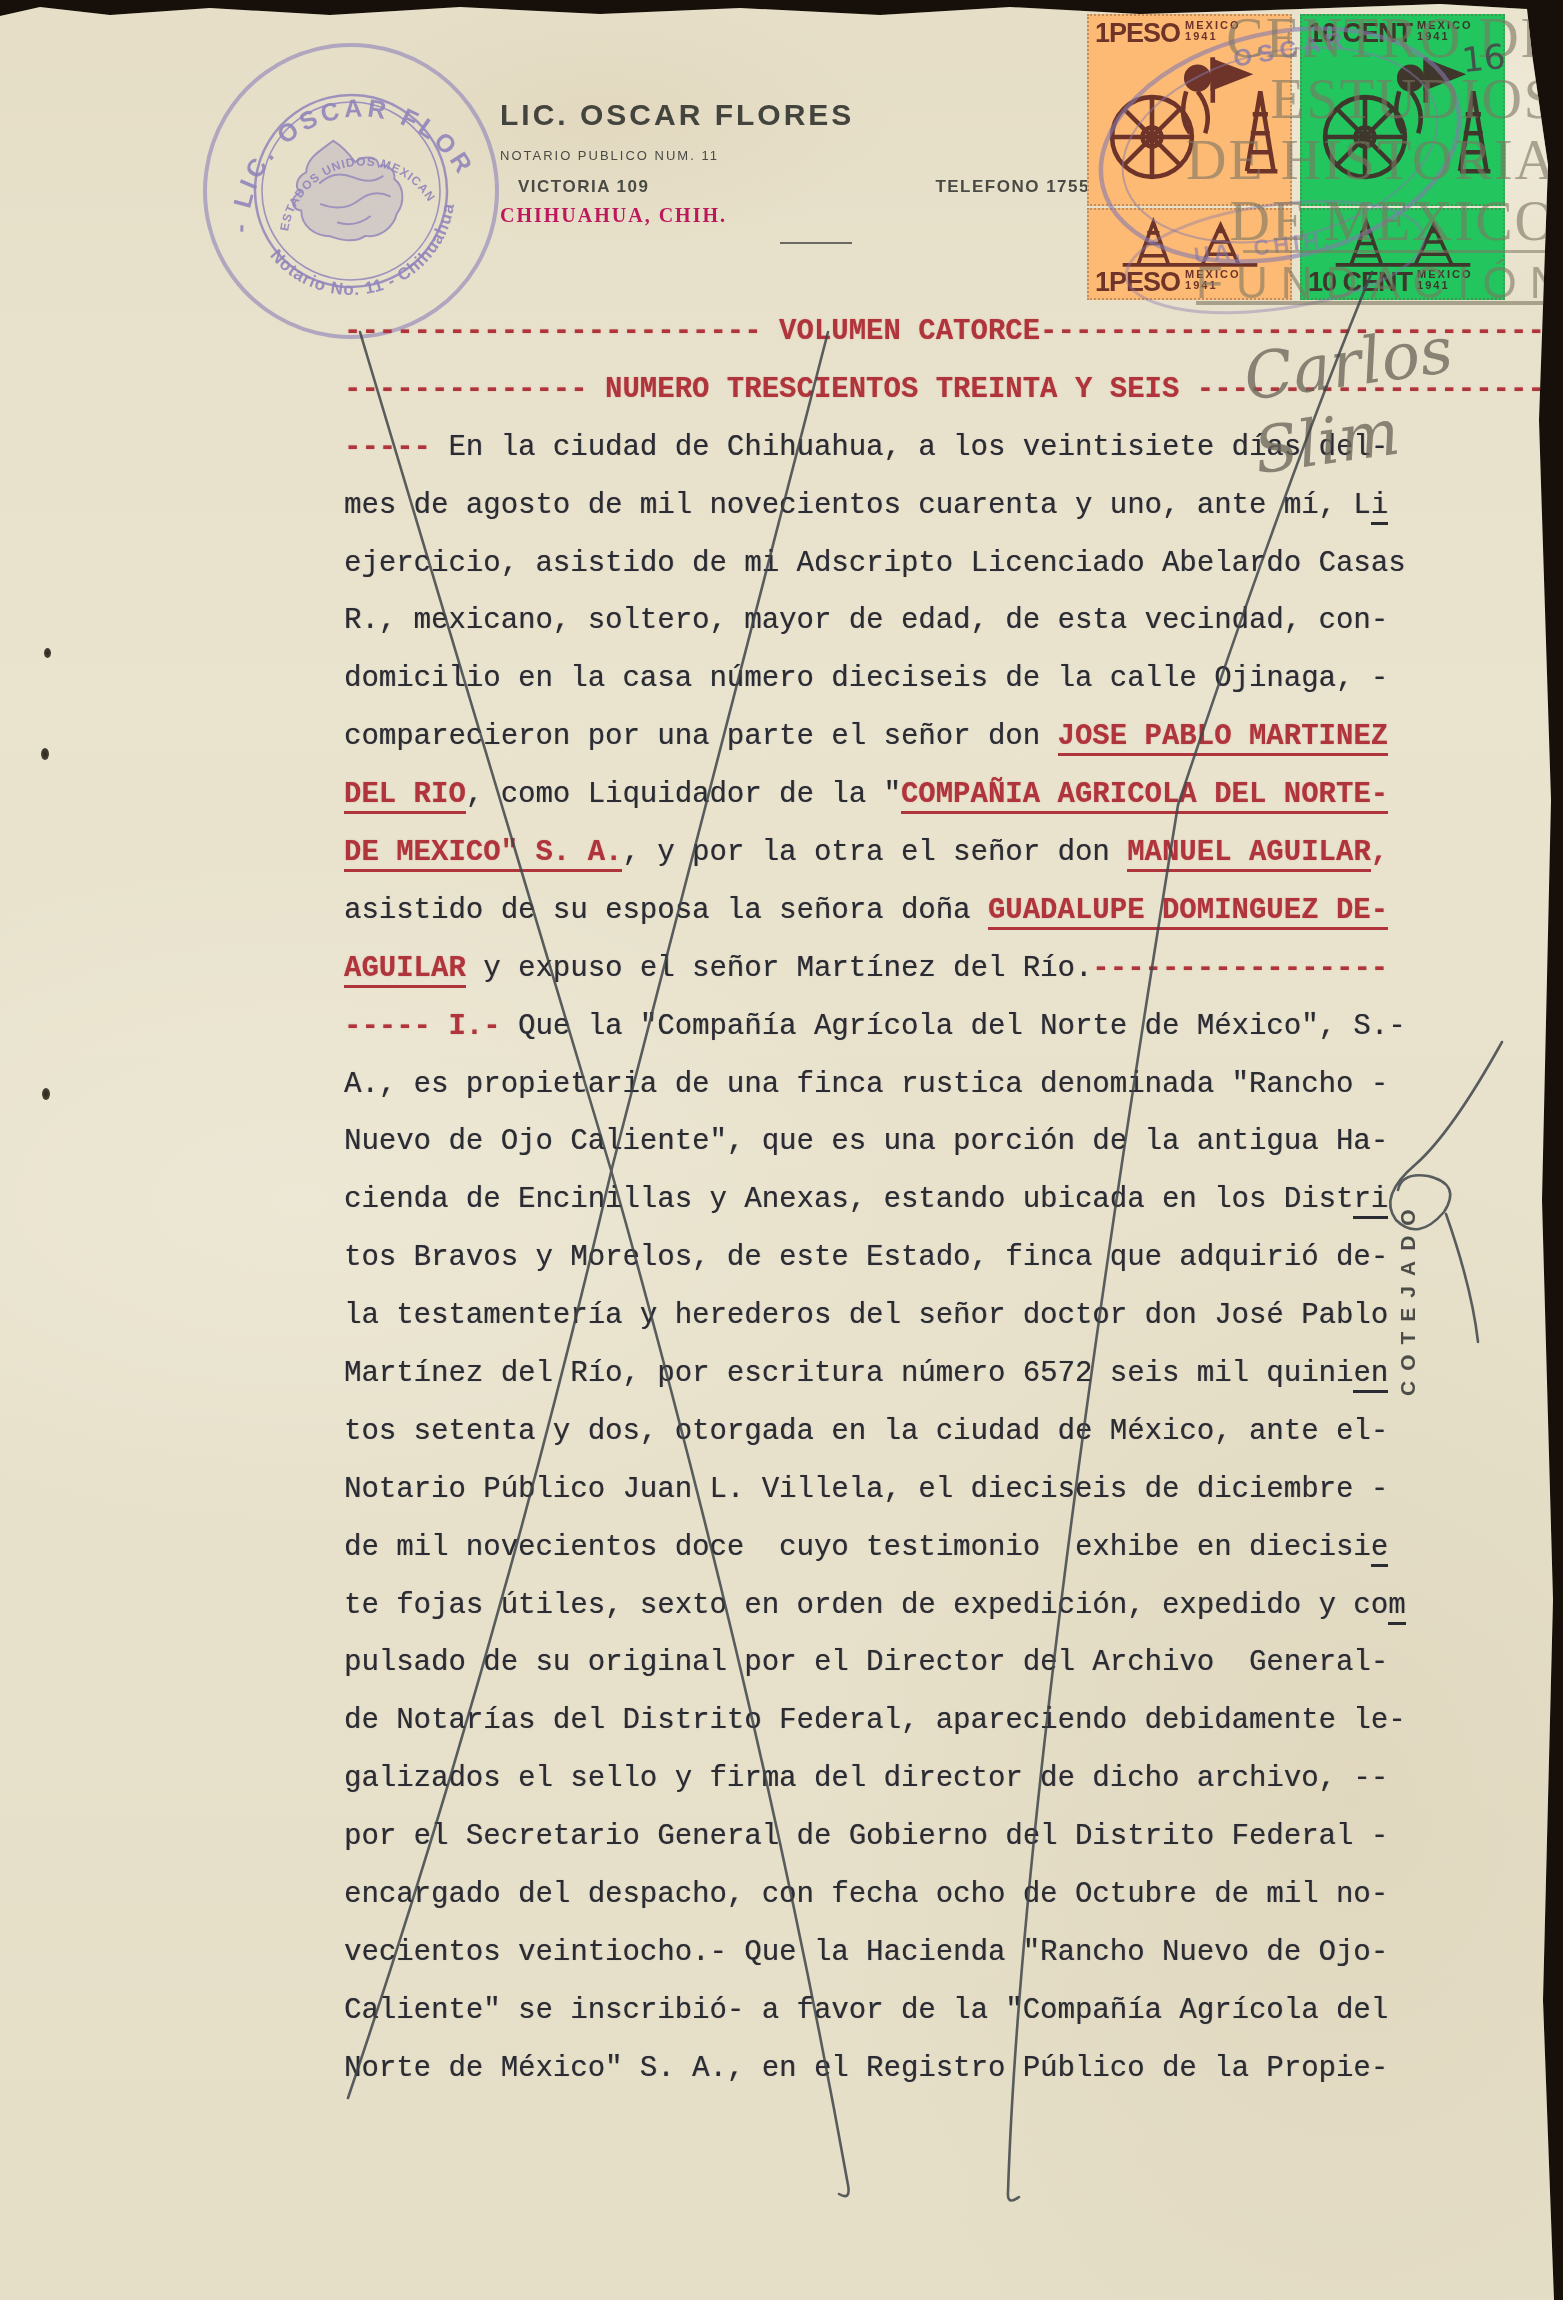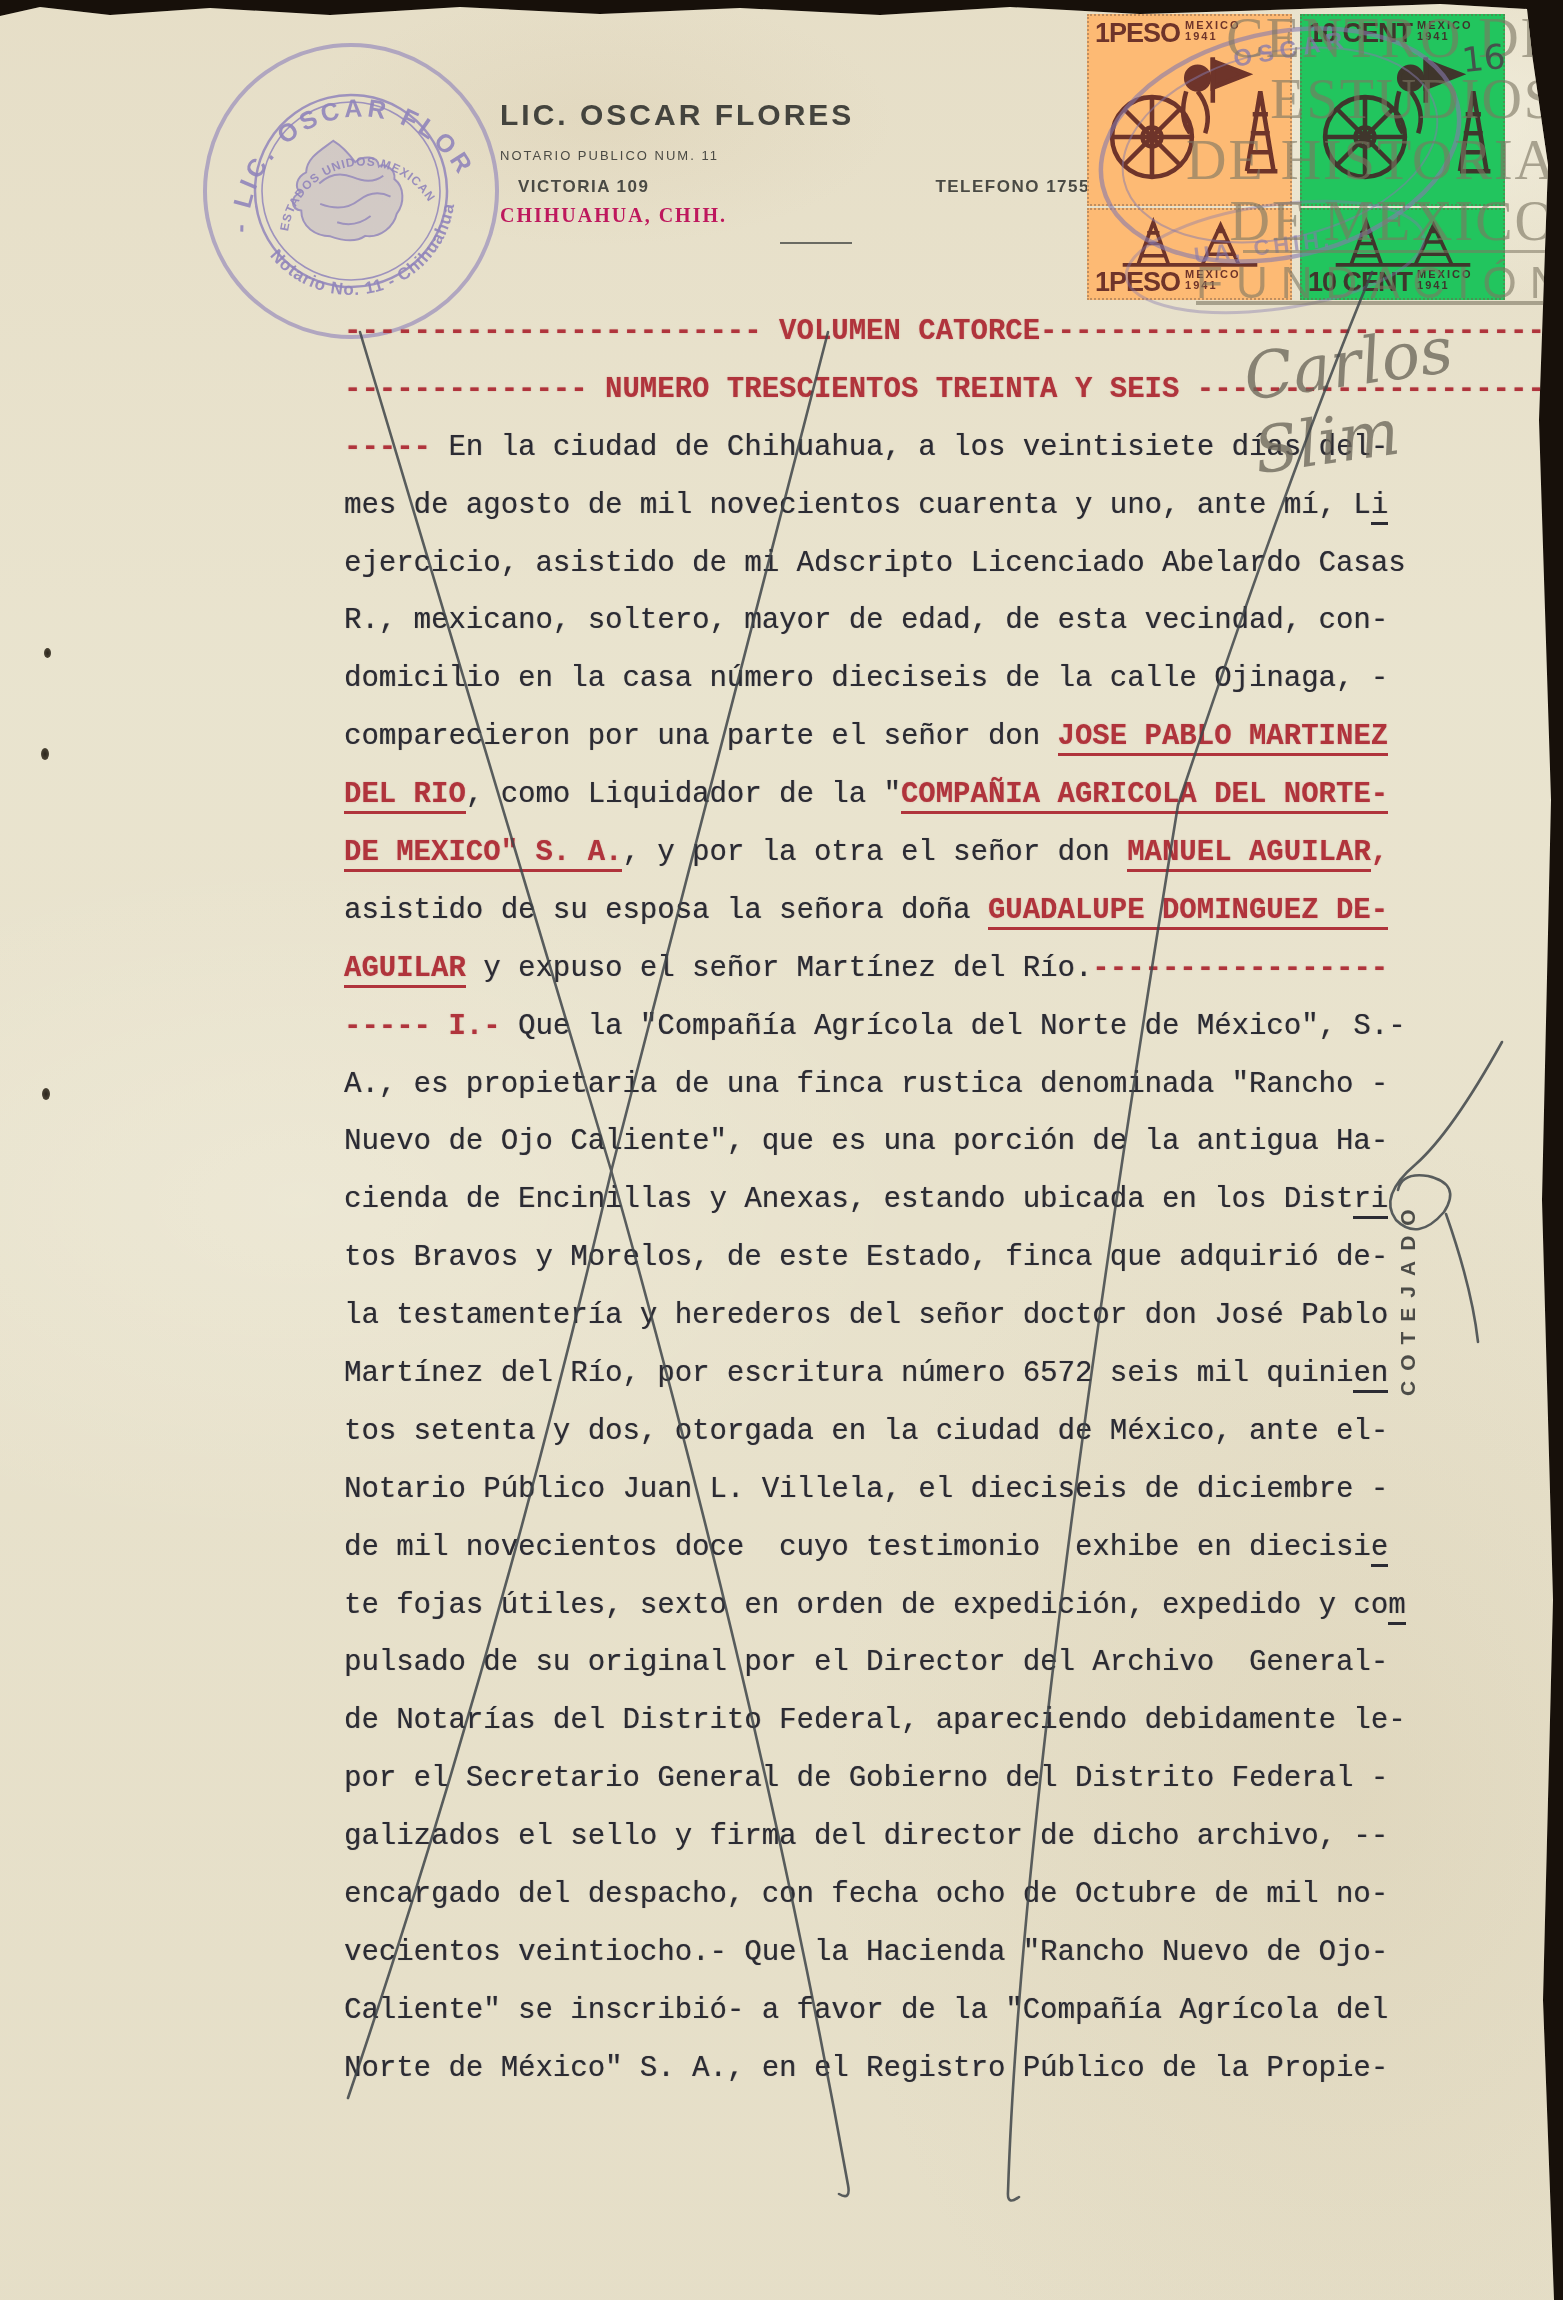--- a/index.html
+++ b/index.html
@@ -133,22 +133,22 @@
         <div class="tline"><span class="blk">cienda de Encinillas y Anexas, estando ubicada en los Dist</span><span class="blk un">ri</span></div>
         <div class="tline"><span class="blk">tos Bravos y Morelos, de este Estado, finca que adquirió de-</span></div>
         <div class="tline"><span class="blk">la testamentería y herederos del señor doctor don José Pablo</span></div>
         <div class="tline"><span class="blk">Martínez del Río, por escritura número 6572 seis mil quini</span><span class="blk un">en</span></div>
         <div class="tline"><span class="blk">tos setenta y dos, otorgada en la ciudad de México, ante el-</span></div>
         <div class="tline"><span class="blk">Notario Público Juan L. Villela, el dieciseis de diciembre -</span></div>
         <div class="tline"><span class="blk">de mil novecientos doce  cuyo testimonio  exhibe en diecisi</span><span class="blk un">e</span></div>
         <div class="tline"><span class="blk">te fojas útiles, sexto en orden de expedición, expedido y co</span><span class="blk un">m</span></div>
         <div class="tline"><span class="blk">pulsado de su original por el Director del Archivo  General-</span></div>
         <div class="tline"><span class="blk">de Notarías del Distrito Federal, apareciendo debidamente le-</span></div>
+        <div class="tline"><span class="blk">galizados el sello y firma del director de dicho archivo, --</span></div>
         <div class="tline"><span class="blk">por el Secretario General de Gobierno del Distrito Federal -</span></div>
-        <div class="tline"><span class="blk">galizados el sello y firma del director de dicho archivo, --</span></div>
         <div class="tline"><span class="blk">encargado del despacho, con fecha ocho de Octubre de mil no-</span></div>
         <div class="tline"><span class="blk">vecientos veintiocho.- Que la Hacienda "Rancho Nuevo de Ojo-</span></div>
         <div class="tline"><span class="blk">Caliente" se inscribió- a favor de la "Compañía Agrícola del</span></div>
         <div class="tline"><span class="blk">Norte de México" S. A., en el Registro Público de la Propie-</span></div>
       </div>
 
     <svg width="0" height="0" style="position:absolute">
       <defs>
         <g id="art-wheel" stroke="currentColor" fill="none" stroke-width="2.4">
           <circle cx="30" cy="46" r="21"></circle>

